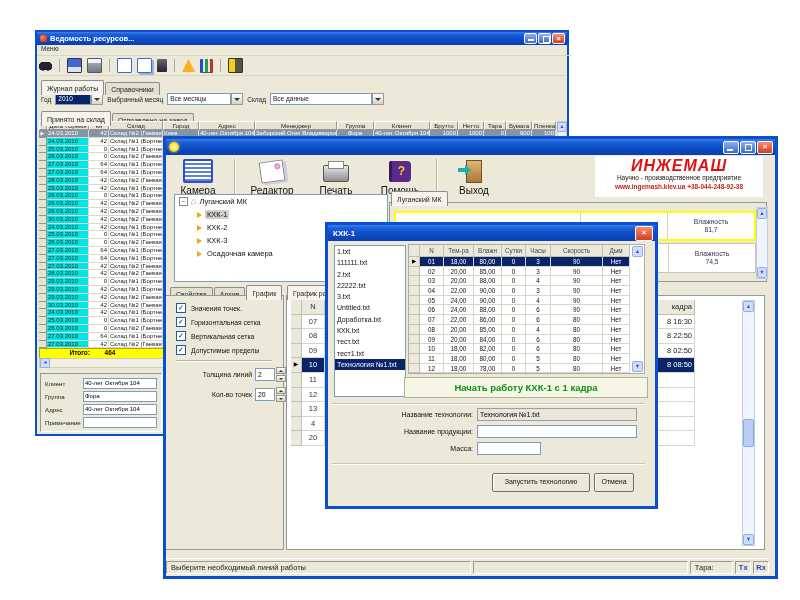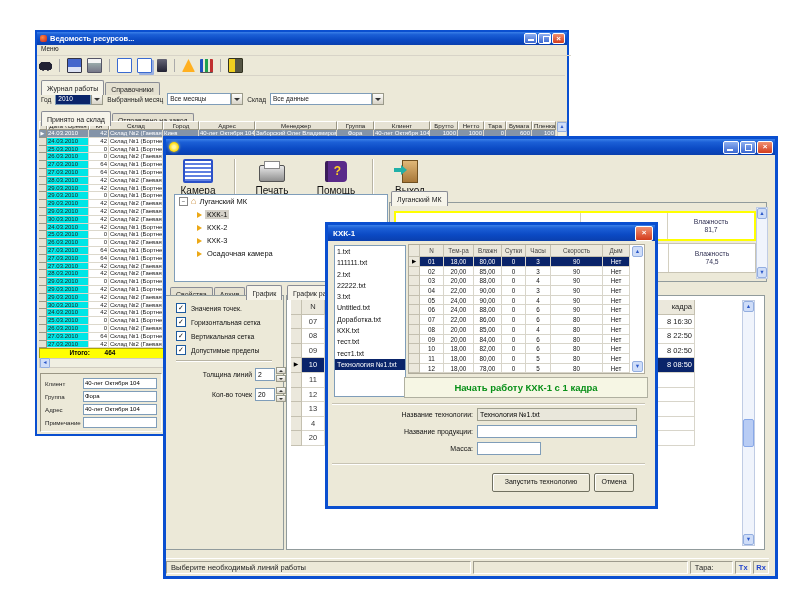--- a/index.html
+++ b/index.html
@@ -723,38 +723,49 @@
     <div id="mw-toolbar">
         <div class="mbtn">
           <div class="mico">
             <div class="mi-camera"></div>
           </div>
           <div class="mlbl">Камера</div>
         </div>
         <div class="msep"></div>
         <div class="mbtn">
           <div class="mico">
+            <div class="mi-editor"></div>
+          </div>
+          <div class="mlbl">Редактор</div>
+        </div>
+        <div class="mbtn">
+          <div class="mico">
             <div class="mi-print"></div>
           </div>
           <div class="mlbl">Печать</div>
         </div>
         <div class="mbtn">
           <div class="mico">
             <div class="mi-help">?</div>
           </div>
           <div class="mlbl">Помощь</div>
         </div>
         <div class="msep"></div>
         <div class="mbtn">
           <div class="mico">
             <div class="mi-exit"></div>
           </div>
           <div class="mlbl">Выход</div>
         </div>
       </div>
+    <div id="mw-brand">
+      <div id="brand-name">ИНЖЕМАШ</div>
+      <div id="brand-sub">Научно - производственное предприятие</div>
+      <div id="brand-contact">www.ingemash.kiev.ua +38-044-248-92-38</div>
+    </div>
     <div id="mw-tree">
         <div class="trow">
           <div class="ebox">−</div>
           <div class="home">⌂</div>
           <div class="tlabel">Луганский МК</div>
         </div>
         <div class="trow tchild sel">
           <div class="tri"></div>
           <div class="tlabel">КХК-1</div>
         </div>

